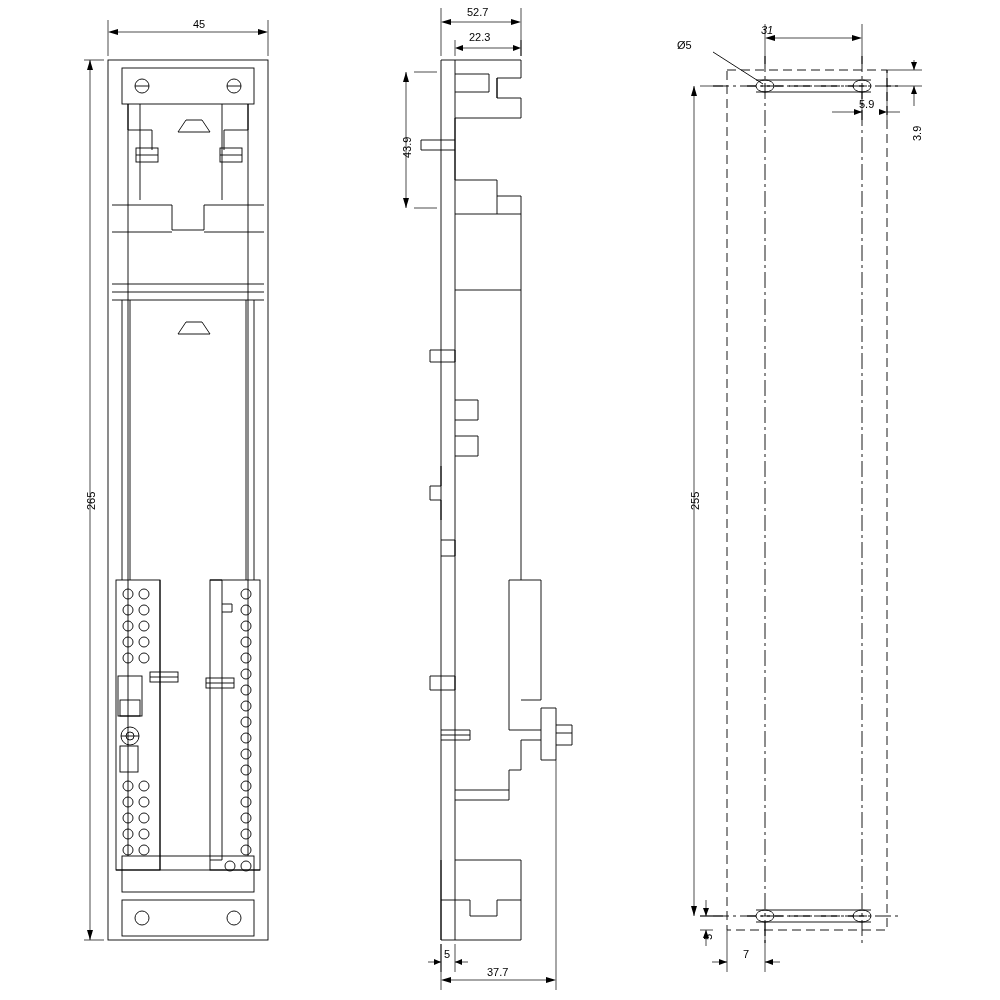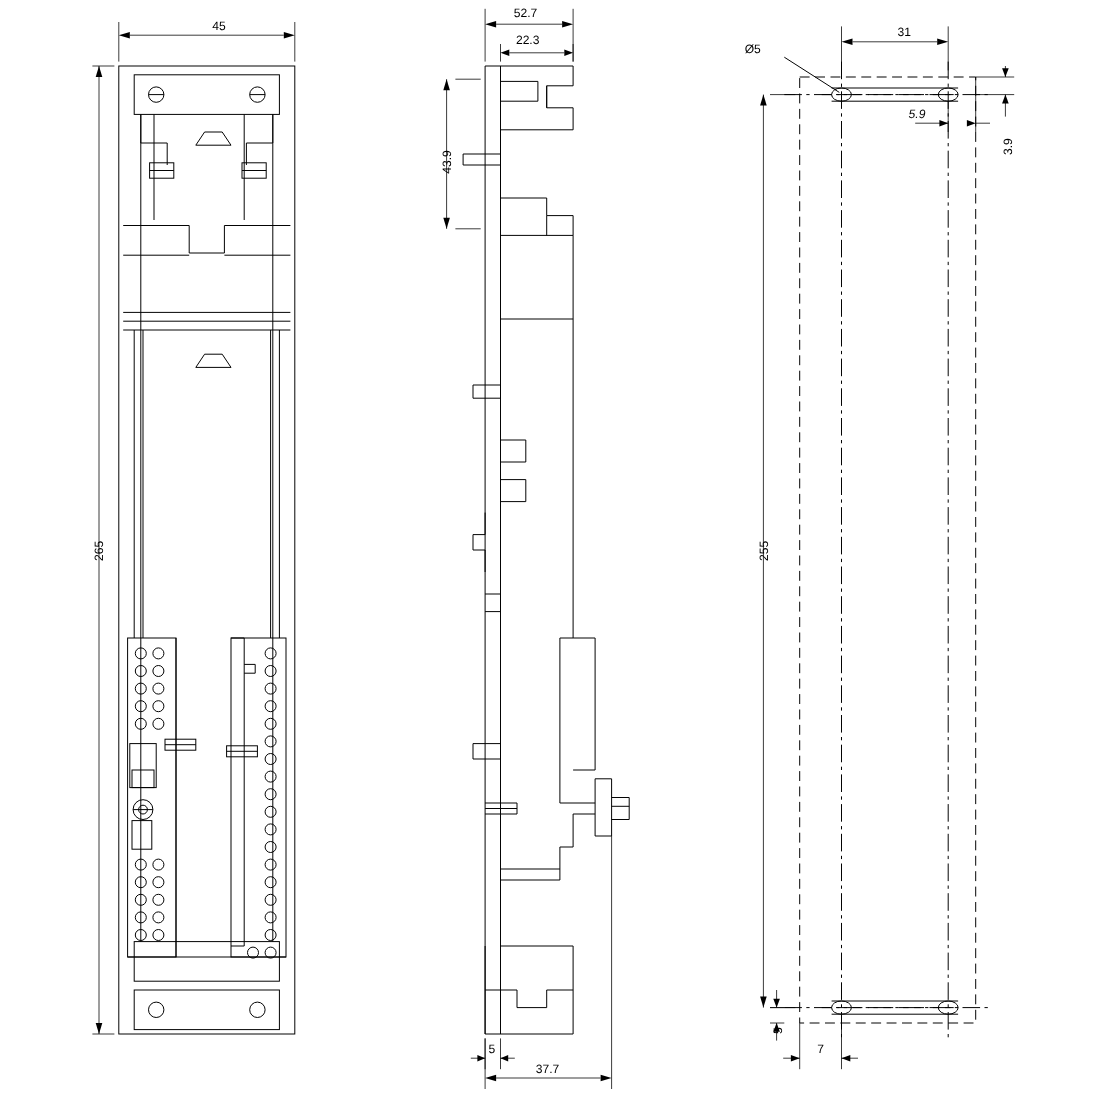--- a/index.html
+++ b/index.html
@@ -333,23 +333,23 @@
   <div class="dim-label" style="left:469px; top:32px;">22.3</div>
 
   <div class="dim-label vert" style="left:402px; top:158px;">43.9</div>
 
   <div class="dim-label" style="left:444px; top:949px;">5</div>
 
   <div class="dim-label" style="left:487px; top:967px;">37.7</div>
 
   <div class="dim-label" style="left:677px; top:40px;">Ø5</div>
 
-  <div class="dim-label" style="left:816px; top:25px;">31</div>
-
-  <div class="dim-label" style="left:826px; top:99px;font-style:italic;">5.9</div>
+  <div class="dim-label" style="left:761px; top:25px;font-style:italic;">31</div>
+
+  <div class="dim-label" style="left:859px; top:99px;">5.9</div>
 
   <div class="dim-label vert" style="left:912px; top:141px;">3.9</div>
 
   <div class="dim-label vert" style="left:690px; top:510px;">255</div>
 
   <div class="dim-label vert" style="left:703px; top:940px;">5</div>
 
   <div class="dim-label" style="left:743px; top:949px;">7</div>
 
 </div>

